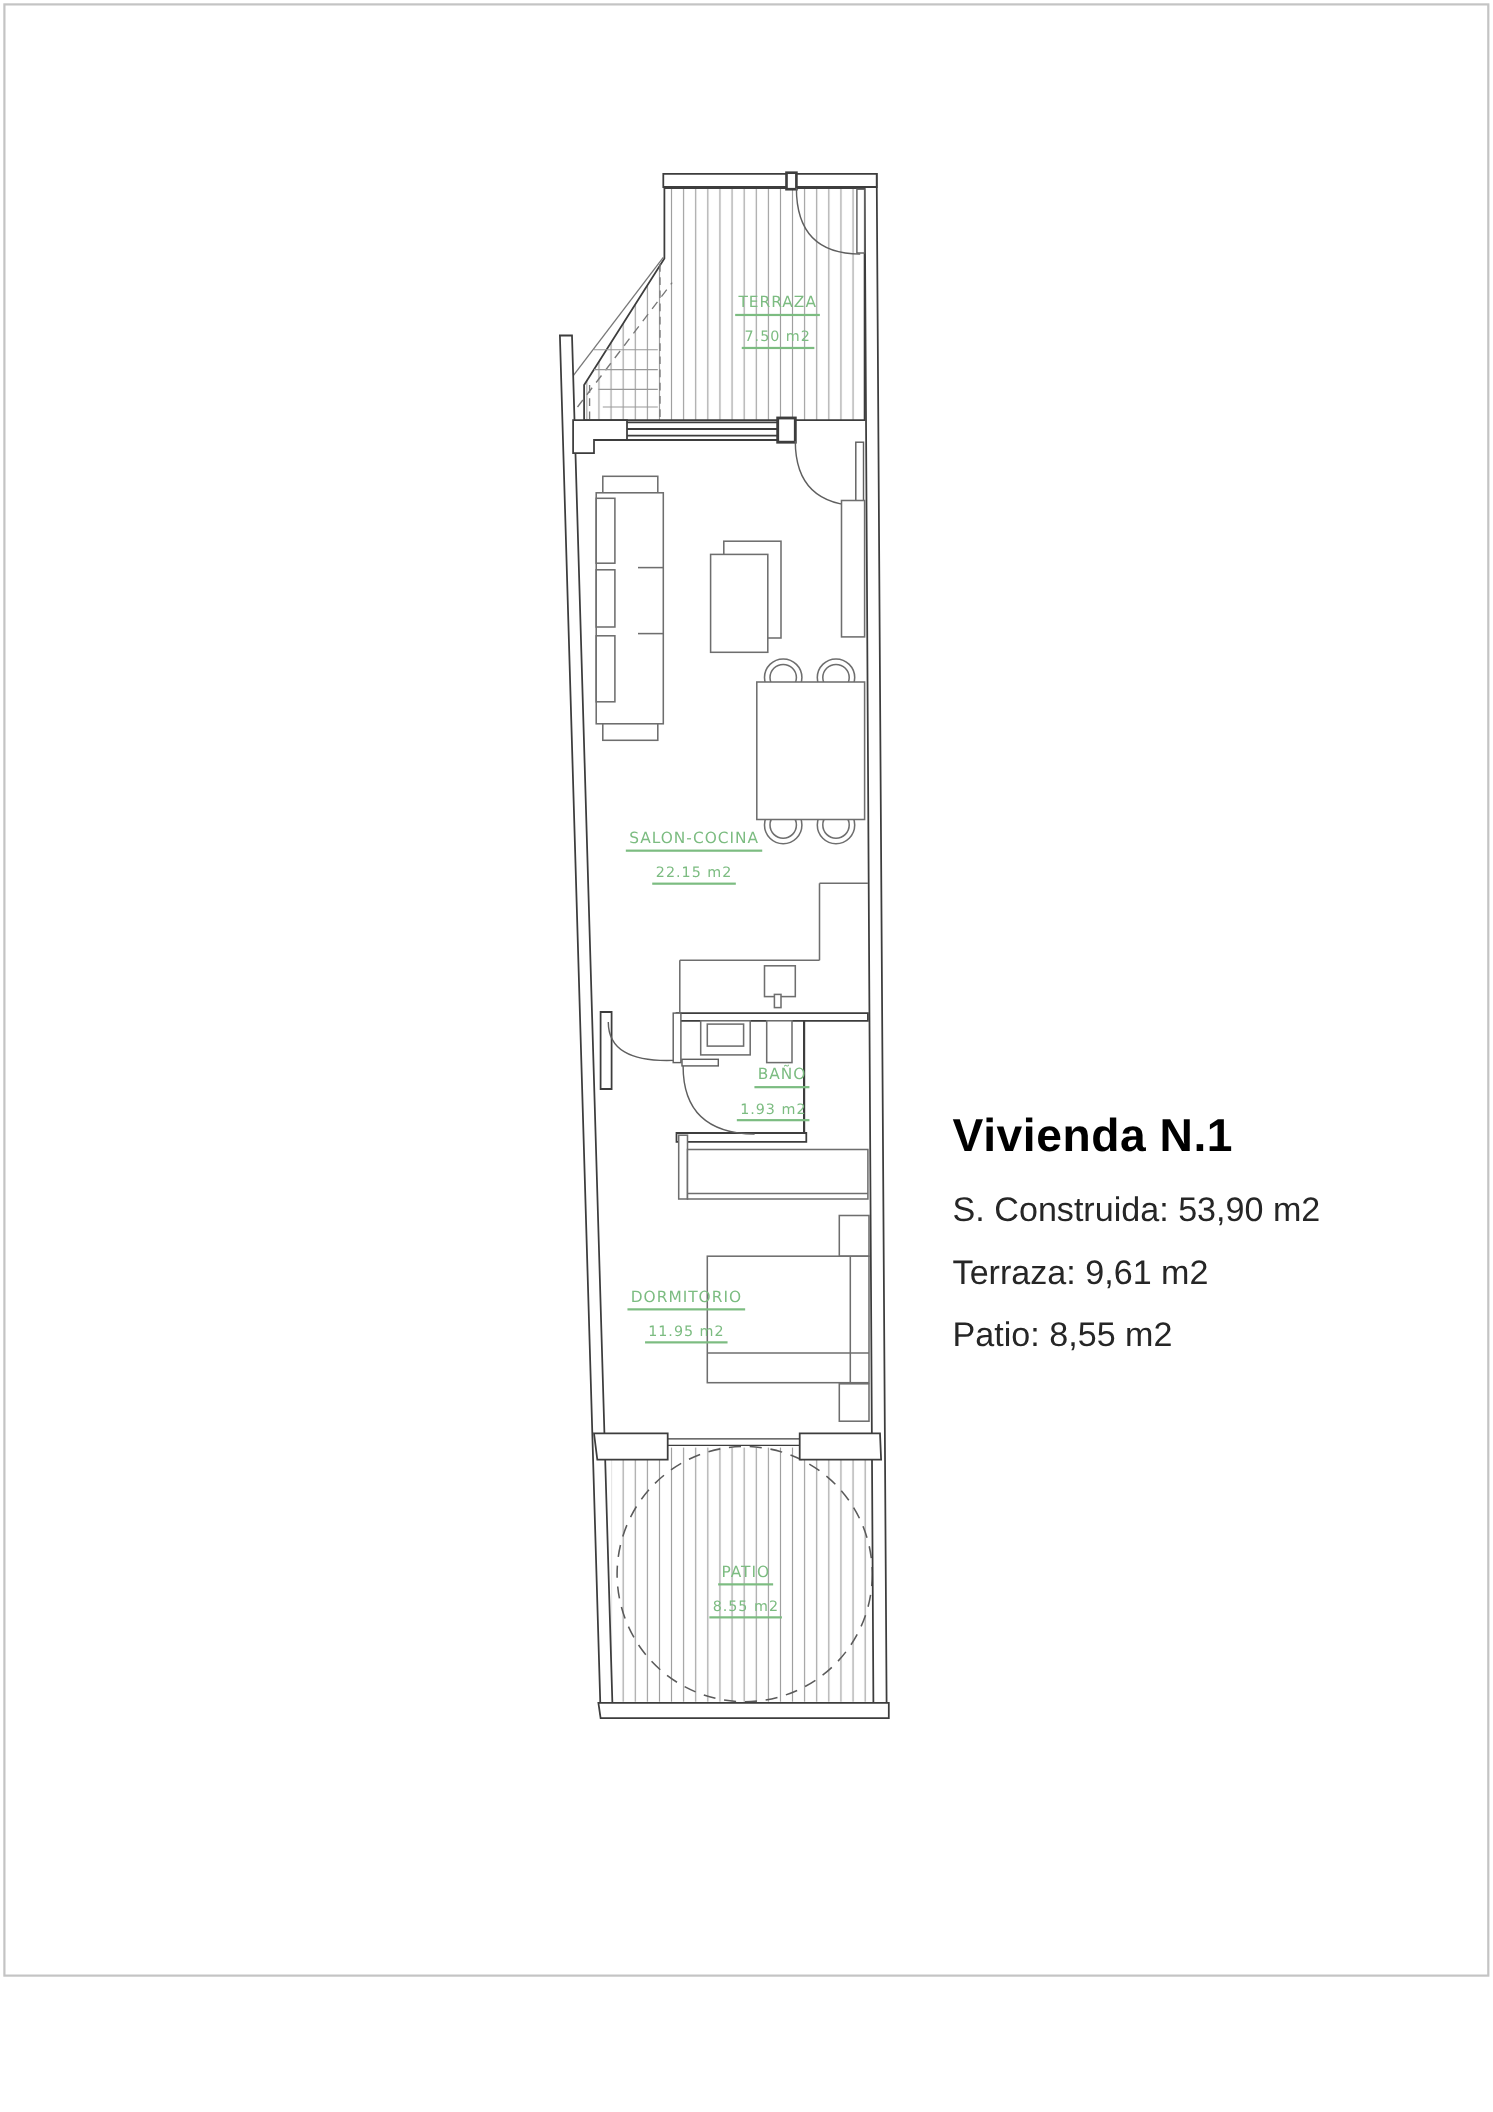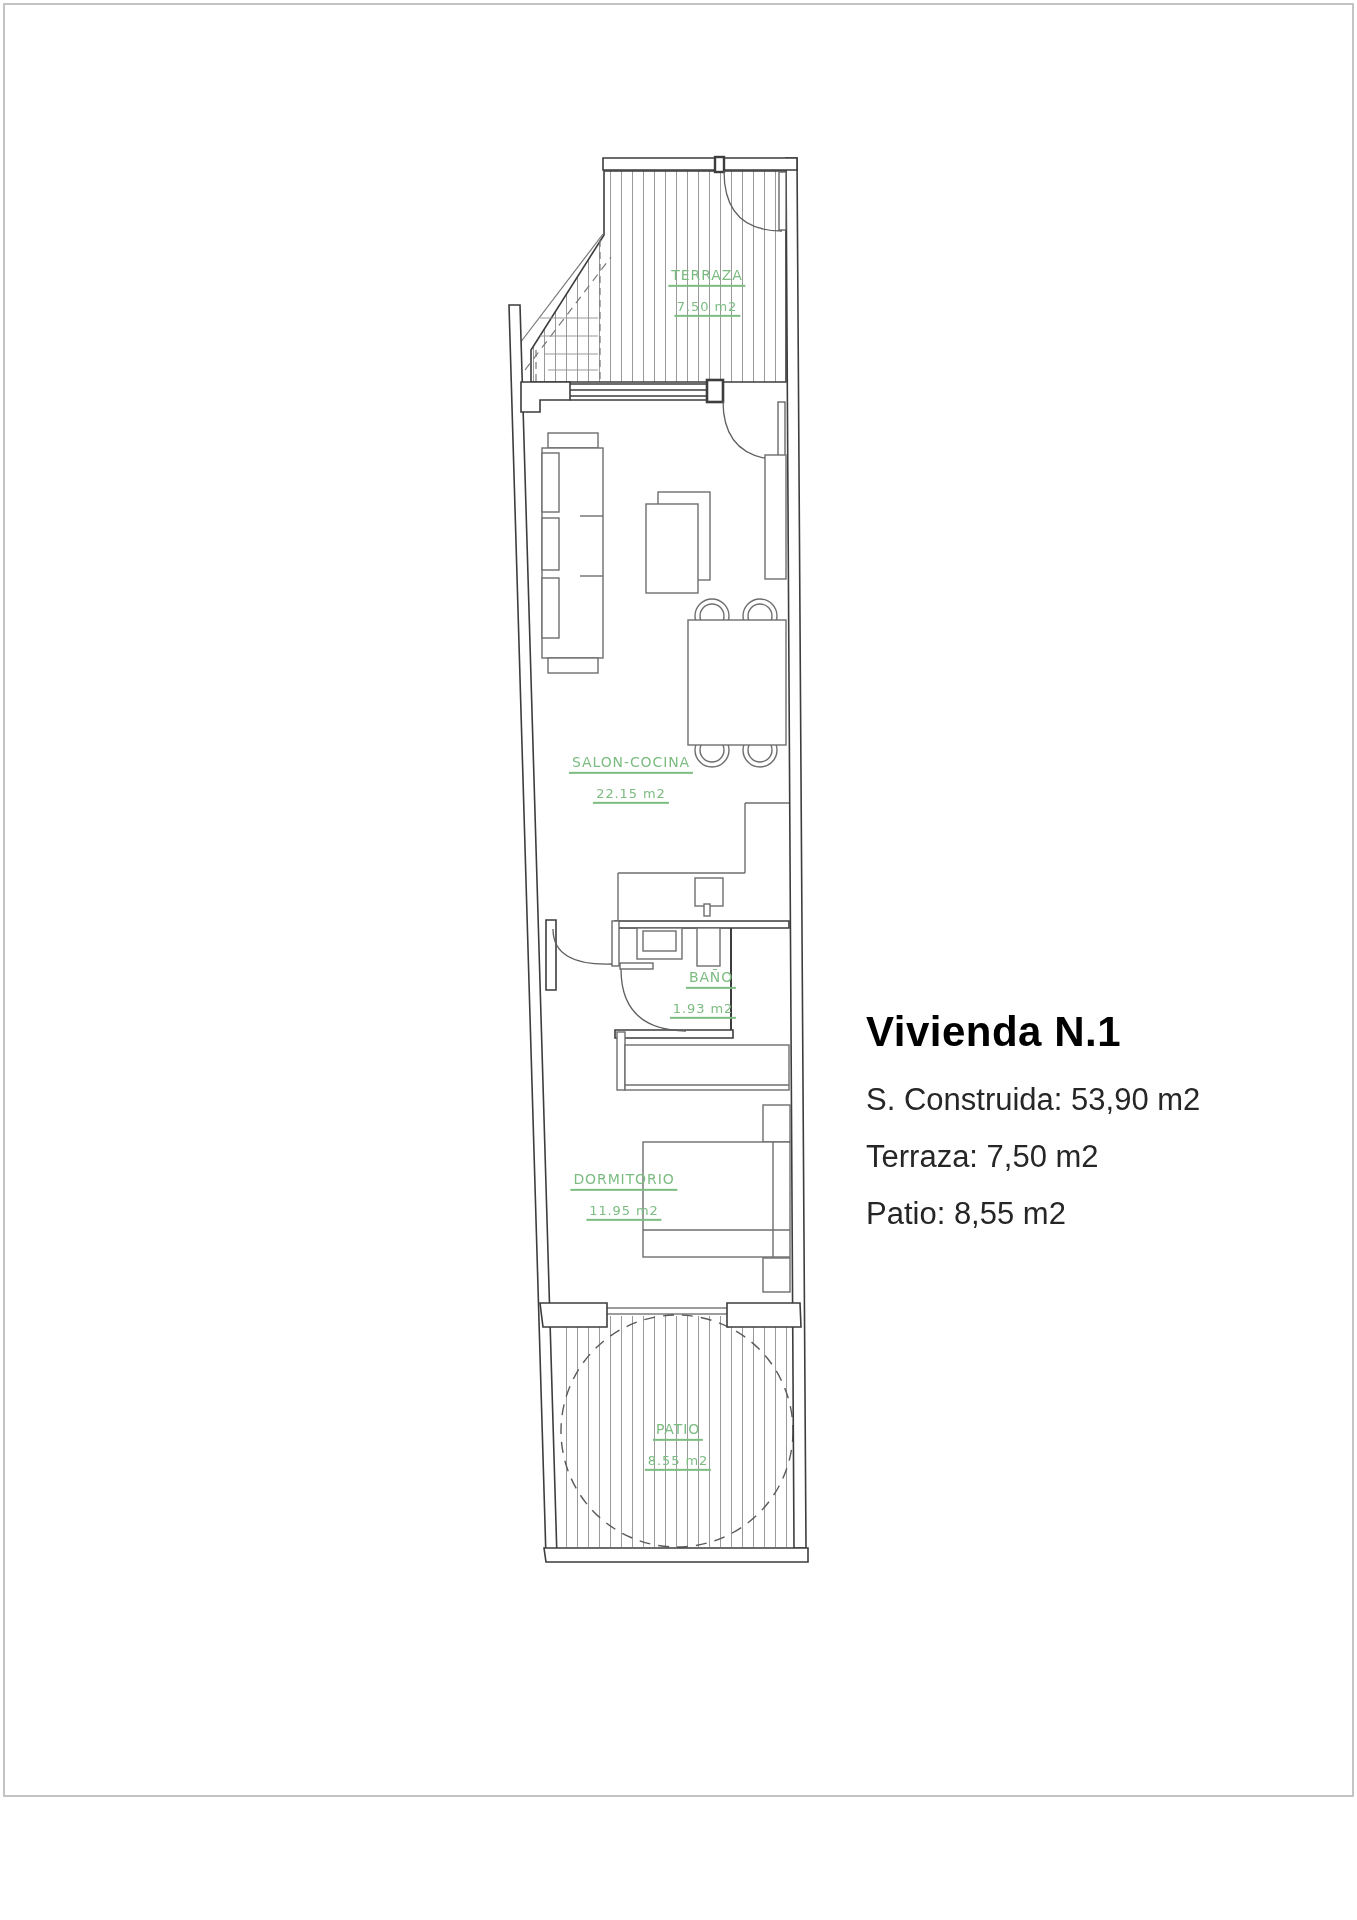--- a/index.html
+++ b/index.html
@@ -184,16 +184,16 @@
     <span class="rl-area">11.95 m2</span>
   </div>
   <div class="room-label" style="left:678px;top:1446px;">
     <span class="rl-name">PATIO</span><br>
     <span class="rl-area">8.55 m2</span>
   </div>
 
   <div class="info-block">
     <div class="info-title">Vivienda N.1</div>
     <div class="info-line">S. Construida: 53,90 m2</div>
-    <div class="info-line">Terraza: 7,50 m2</div>
+    <div class="info-line">Terraza: 9,61 m2</div>
     <div class="info-line">Patio: 8,55 m2</div>
   </div>
 </div>
 
 </body></html>

